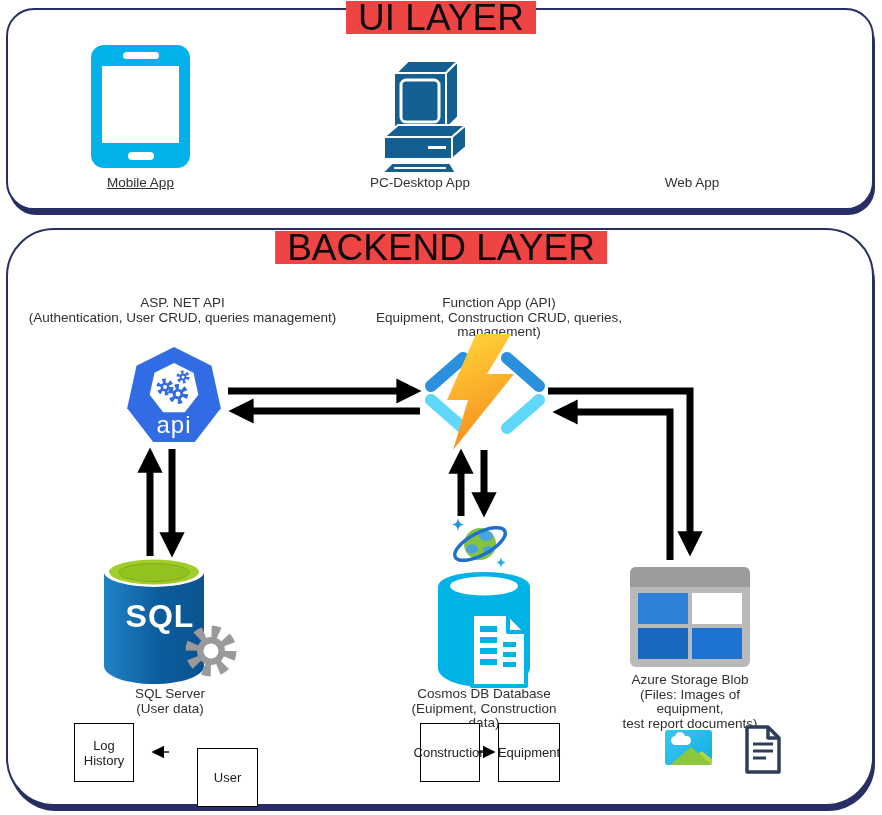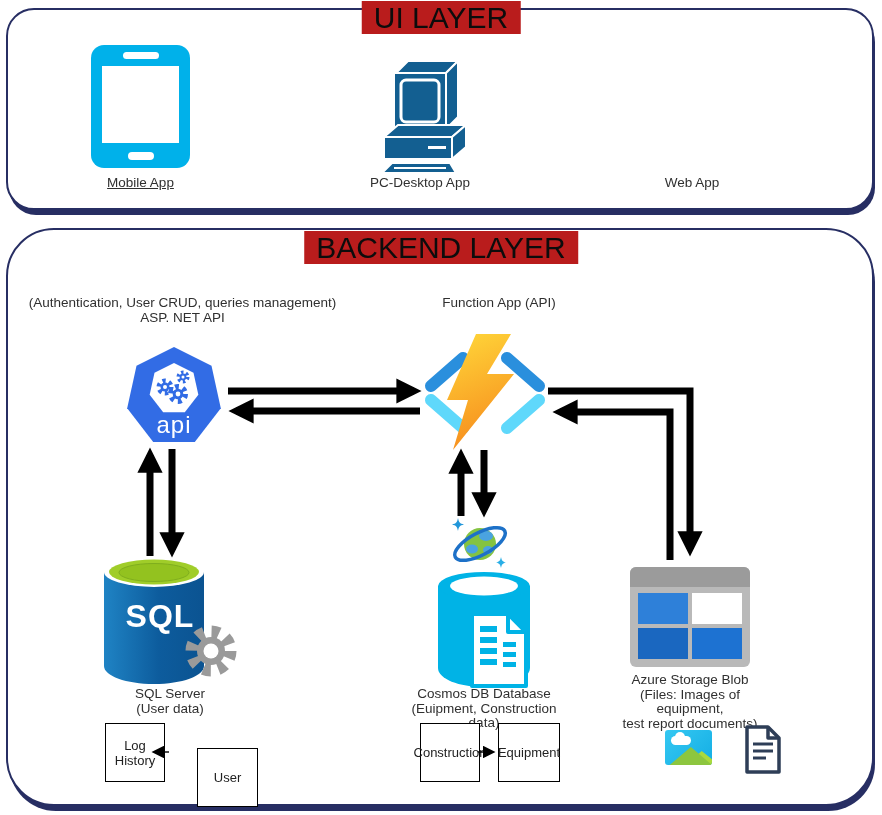--- a/index.html
+++ b/index.html
@@ -6,21 +6,21 @@
   #page{position:relative;width:882px;height:815px;background:#ffffff;overflow:hidden;
         font-family:"Liberation Sans", sans-serif;color:#333;}
 
   
   .layer-box{position:absolute;background:#ffffff;border:2px solid #272e63;
              box-shadow:2px 6px 0 -1px #272e63;}
   #ui-box{left:6px;top:8px;width:864px;height:198px;border-radius:28px;}
   #backend-box{left:6px;top:228px;width:864px;height:574px;border-radius:48px;}
 
   .layer-title{position:absolute;left:50%;transform:translateX(-50%);
-               font-size:30px;line-height:33px;color:#0c0c0c;background:#b91c1c;
+               font-size:37px;line-height:33px;color:#0c0c0c;background:#ef4444;
                padding:0 12px;white-space:nowrap;z-index:5;}
 
   .node-label{position:absolute;font-size:13.5px;line-height:14.5px;text-align:center;color:#303030;}
 
   
   #mobile-icon{position:absolute;left:91px;top:45px;width:99px;height:123px;
                background:#00b1ea;border-radius:13px;}
   #mobile-icon .screen{position:absolute;left:11px;right:11px;top:21px;bottom:25px;background:#fff;}
   #mobile-icon .speaker{position:absolute;left:50%;transform:translateX(-50%);top:7px;width:36px;height:7px;border-radius:4px;background:#fff;}
   #mobile-icon .homebtn{position:absolute;left:50%;transform:translateX(-50%);bottom:8px;width:26px;height:8px;border-radius:4px;background:#fff;}
@@ -101,26 +101,27 @@
     </g>
   </svg>
   <div class="node-label" style="left:345px;top:176px;width:150px;">PC-Desktop App</div>
 
   <div class="node-label" style="left:630px;top:176px;width:124px;">Web App</div>
 
   <div id="backend-box" class="layer-box"></div>
   <div class="layer-title" style="top:231px;">BACKEND LAYER</div>
 
   <div class="node-label" style="left:25px;top:296px;width:315px;">
+    <div>ASP. NET API</div>
     <div>(Authentication, User CRUD, queries management)</div>
-    <div>ASP. NET API</div>
   </div>
 
   <div class="node-label" style="left:335px;top:296px;width:328px;text-align:center;">
     <div>Function App (API)</div>
+    <div>Equipment, Construction CRUD, queries, management)</div>
   </div>
 
   <div id="api-icon" class="heptagon">
     <div class="inner-hept heptagon">
       <svg width="52" height="54" viewBox="0 0 52 54">
         <g>
           <circle cx="17" cy="25" r="6" fill="none" stroke="#326ce5" stroke-width="5" stroke-dasharray="3.1 3.18"></circle>
           <circle cx="17" cy="25" r="4.5" fill="#326ce5"></circle>
           <circle cx="17" cy="25" r="2" fill="#ffffff"></circle>
           <circle cx="35" cy="15" r="4.5" fill="none" stroke="#326ce5" stroke-width="4" stroke-dasharray="2.3 2.41"></circle>
@@ -215,21 +216,21 @@
     <div class="tile t2"></div>
     <div class="tile t3"></div>
     <div class="tile t4"></div>
   </div>
   <div class="node-label" style="left:608px;top:673px;width:164px;">
     <div>Azure Storage Blob</div>
     <div>(Files: Images of equipment,</div>
     <div>test report documents)</div>
   </div>
 
-  <div class="entity-box" style="left:105px;top:723px;">
+  <div class="entity-box" style="left:74px;top:723px;">
     <span>Log History</span>
   </div>
   <div class="entity-box" style="left:169px;top:748px;width:59px;margin-left:28px;">
     <span>User</span>
   </div>
   <div class="entity-box nowrap" style="left:420px;top:723px;">
     <span>Construction</span>
   </div>
   <div class="entity-box nowrap" style="left:498px;top:723px;width:60px;">
     <span>Equipment</span>

